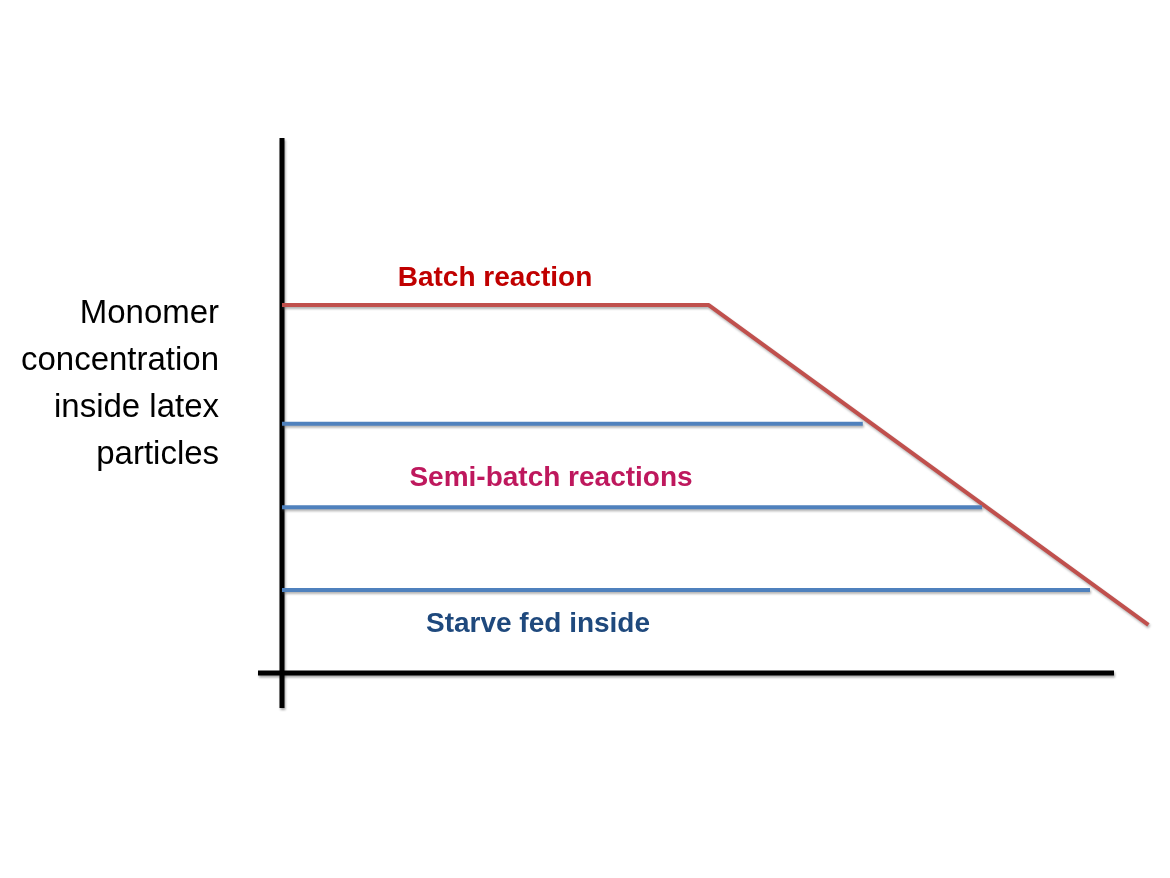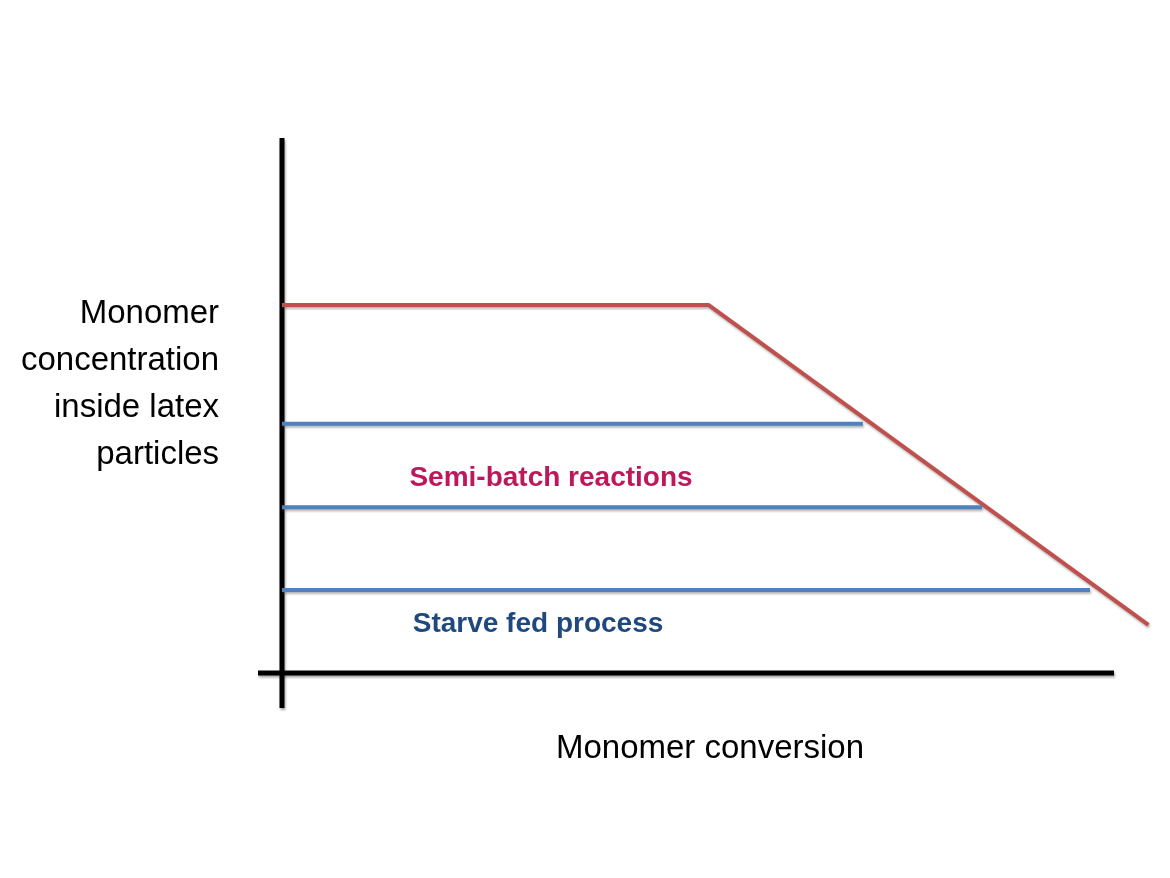--- a/index.html
+++ b/index.html
@@ -71,20 +71,20 @@
       <polyline points="282,423.69 862.8,423.69" stroke="#4F81BD" stroke-width="4" stroke-linejoin="round" stroke-linecap="butt" class="data-line"></polyline>
       <polyline points="282,507.15 982,507.15" stroke="#4F81BD" stroke-width="4" stroke-linejoin="round" stroke-linecap="butt" class="data-line"></polyline>
       <polyline points="282,590.075 1090,590.075" stroke="#4F81BD" stroke-width="4" stroke-linejoin="round" stroke-linecap="butt" class="data-line"></polyline>
     </svg>
 
   <div class="y-axis-label">Monomer
 concentration
 inside latex
 particles</div>
 
+  <div class="series-label batch" style="color: rgb(192, 0, 0);">Batch reaction</div>
 
   <div class="series-label semi" style="color: #be185d;">Semi-batch reactions</div>
 
-  <div class="series-label starve" style="color: rgb(31, 73, 125);">Starve fed process</div>
+  <div class="series-label starve" style="color: rgb(31, 73, 125);">Starve fed inside</div>
 
-  <div class="x-axis-label">Monomer conversion</div>
 
 </div>
 
 </body></html>

